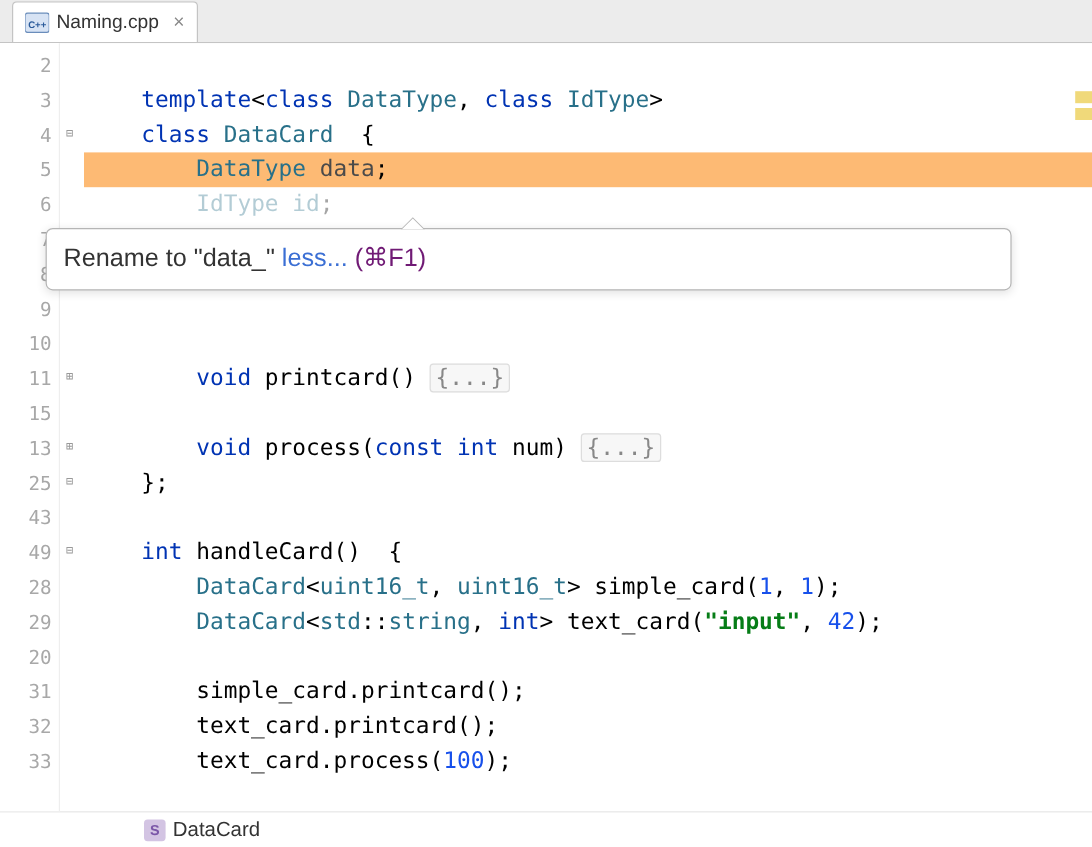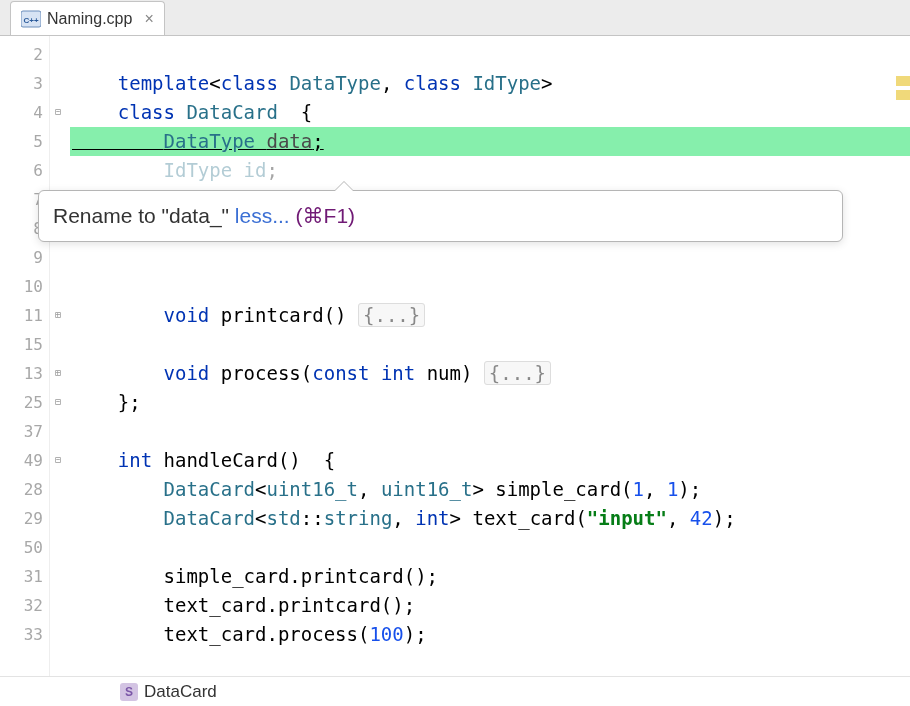--- a/index.html
+++ b/index.html
@@ -92,22 +92,21 @@
     padding-top: 4px;
     font-size: 19px;
     white-space: pre;
   }
   .code .line {
     height: 29px;
     line-height: 29px;
     padding-left: 2px;
   }
   .hl-line {
-    background: #86efac;
-    text-decoration: underline;
+    background: #fdba74;
   }
   .right-strip {
     position:absolute;
     right:0;
     top:36px;
     width:14px;
     height:660px;
   }
   .strip-mark {
     position:absolute;
@@ -204,25 +203,25 @@
       <div class="ln">5</div>
       <div class="ln">6</div>
       <div class="ln">7</div>
       <div class="ln">8</div>
       <div class="ln">9</div>
       <div class="ln">10</div>
       <div class="ln">11</div>
       <div class="ln">15</div>
       <div class="ln">13</div>
       <div class="ln">25</div>
-      <div class="ln">37</div>
+      <div class="ln">43</div>
       <div class="ln">49</div>
       <div class="ln">28</div>
       <div class="ln">29</div>
-      <div class="ln">50</div>
+      <div class="ln">20</div>
       <div class="ln">31</div>
       <div class="ln">32</div>
       <div class="ln">33</div>
     </div>
   <div class="gutter-fold" id="gutter-fold">
       <div class="fold-mark" style="top: 70px;">⊟</div>
       <div class="fold-mark" style="top: 273px;">⊞</div>
       <div class="fold-mark" style="top: 331px;">⊞</div>
       <div class="fold-mark" style="top: 360px;">⊟</div>
       <div class="fold-mark" style="top: 418px;">⊟</div>

